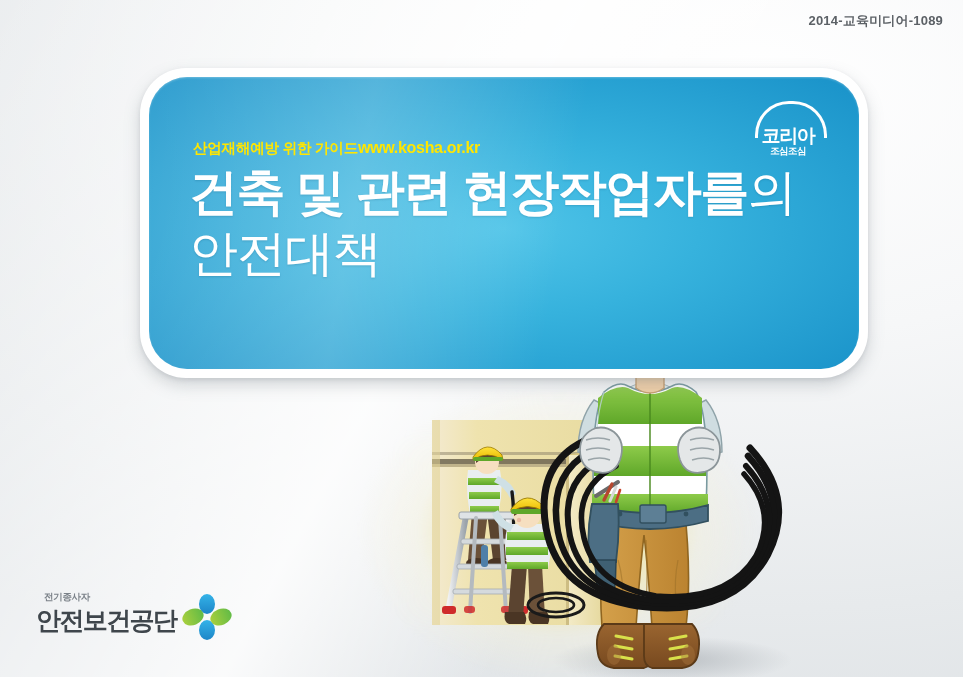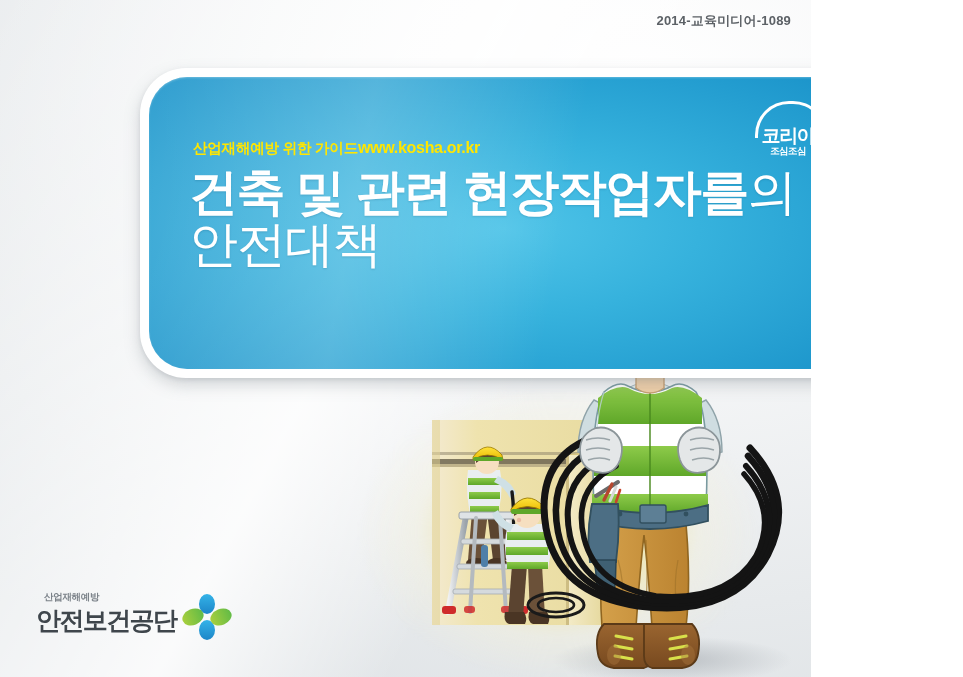--- a/index.html
+++ b/index.html
@@ -3,21 +3,21 @@
 <meta charset="utf-8">
 <title>KOSHA Cover</title>
 <style>
   html,body{margin:0;padding:0;}
   body{
     width:963px;height:677px;overflow:hidden;
     font-family:"Liberation Sans","DejaVu Sans",sans-serif;
     background:#ffffff;
   }
   .stage{
-    position:relative;width:811px;height:677px;overflow:hidden;
+    position:relative;width:963px;height:677px;overflow:hidden;
     background:
       radial-gradient(120% 100% at 78% 12%, #ffffff 0%, #f6f7f8 38%, #e7eaec 78%, #dfe3e6 100%);
     text-decoration: underline;
   }
   
   .bg-sheen{
     position:absolute;inset:0;
     background:linear-gradient(118deg, rgba(255,255,255,0) 0%, rgba(255,255,255,.85) 44%, rgba(255,255,255,0) 64%);
     pointer-events:none;
   }
@@ -54,21 +54,21 @@
   }
   .kicker .site{font-size:16px;letter-spacing:-.3px;}
 
   .title{
     position:absolute;left:40px;top:90px;width:640px;
     color:#ffffff;line-height:1.06;
     text-shadow:0 1px 2px rgba(0,60,95,.18);
   }
   .title .l1{display:block;font-size:49px;font-weight:bold;letter-spacing:-1.5px;white-space:nowrap;}
   .title .l1 .tail{font-weight:300;}
-  .title .l2{display:block;font-size:49px;font-weight:300;letter-spacing:-1px;}
+  .title .l2{display:block;font-size:49px;font-weight:300;letter-spacing:-1px;margin-top:9px;}
 
   
   .jj-logo{position:absolute;right:34px;top:24px;width:74px;height:50px;color:#fff;}
   .jj-arc{position:absolute;left:4px;top:0;width:66px;height:34px;
     border:3px solid #ffffff;border-bottom:none;border-radius:34px 34px 0 0;}
   .jj-small{position:absolute;left:0;top:9px;width:74px;text-align:center;
     font-size:9.5px;font-weight:bold;letter-spacing:-.6px;color:#ffffff;margin-top:35px;}
   .jj-big{position:absolute;left:0;top:22px;width:74px;text-align:center;
     font-size:19px;font-weight:bold;letter-spacing:-1.4px;color:#ffffff;}
 
@@ -368,21 +368,21 @@
 
       <div class="jj-logo">
         <div class="jj-arc"></div>
         <div class="jj-small">조심조심</div>
         <div class="jj-big">코리아</div>
       </div>
     </div>
   </div>
 
   <div class="kosha">
-    <div class="kosha-sub">산업재해예방</div>
+    <div class="kosha-sub">전기종사자</div>
     <div class="kosha-name">안전보건공단</div>
     <svg class="kosha-mark" viewBox="0 0 50 48">
       <defs>
         <linearGradient id="pw1" x1="0" y1="0" x2="0" y2="1">
           <stop offset="0" stop-color="#34b3e8"></stop>
             <stop offset="1" stop-color="#1d86c8"></stop>
         </linearGradient>
         <linearGradient id="pw2" x1="0" y1="0" x2="1" y2="0">
           <stop offset="0" stop-color="#a8cf3e"></stop>
             <stop offset="1" stop-color="#62bb46"></stop>

